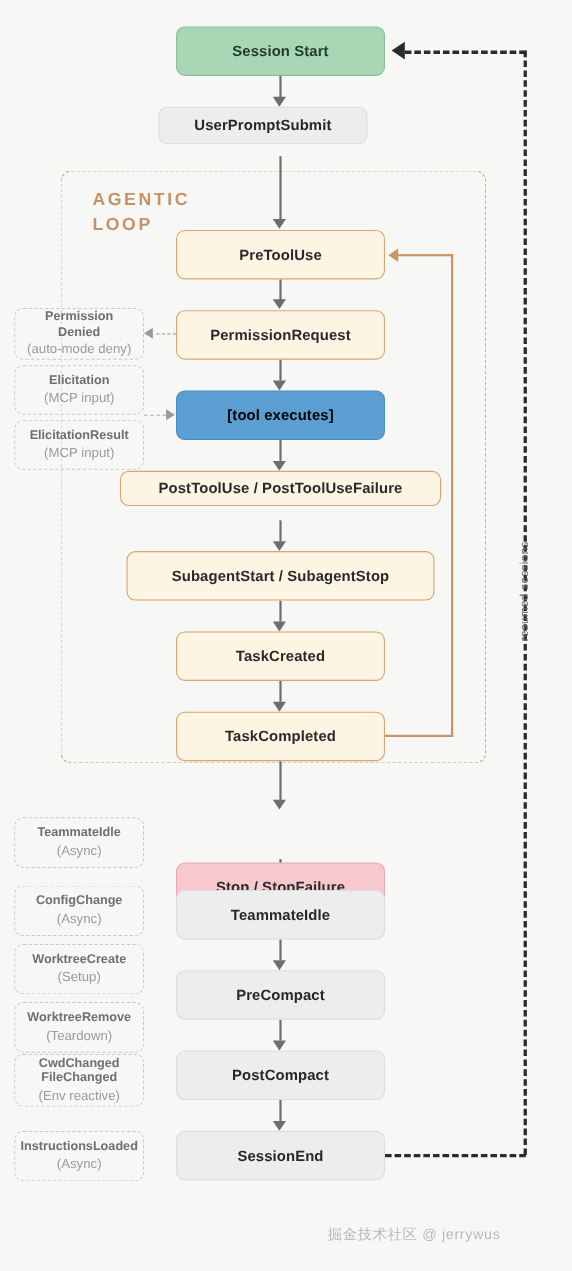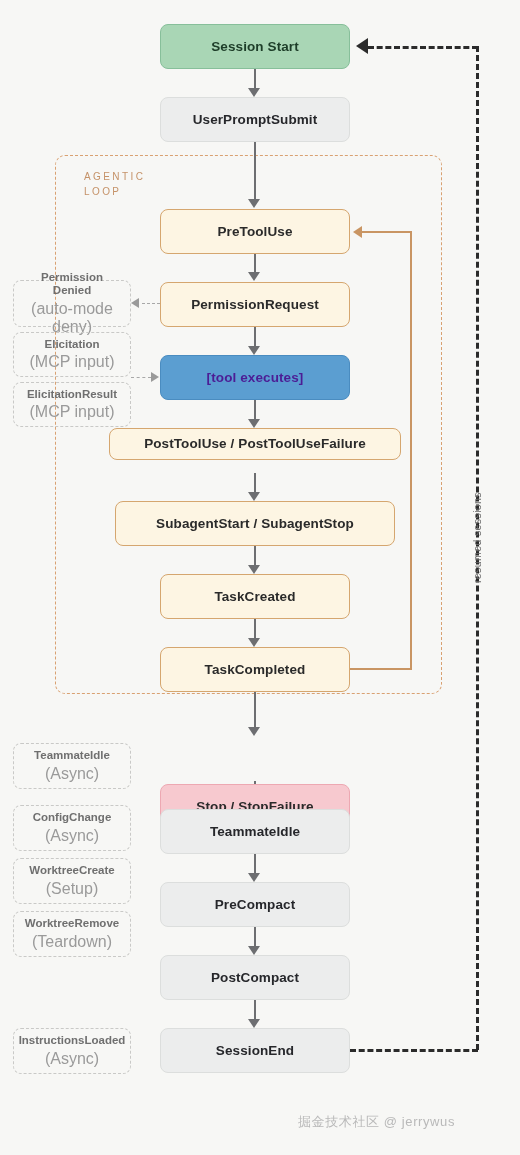--- a/index.html
+++ b/index.html
@@ -43,21 +43,21 @@
     color: #1d3d28;
   }
   .node.cream {
     background: #fdf5e3;
     border: 1.5px solid #d5a66f;
     color: #2a2a2a;
   }
   .node.blue {
     background: #5b9ed1;
     border: 1.5px solid #4a8cc0;
-    color: #4c1d95;
+    color: #000000;
   }
   .node.pink {
     background: #f7c9cf;
     border: 1.5px solid #eda8b2;
     color: #2a2a2a;
   }
 
   
   .note {
     position: absolute;
@@ -72,39 +72,39 @@
     color: #808080;
     text-align: center;
   }
   .note .note-title {
     font-size: 11.5px;
     font-weight: bold;
     color: #6f6f6f;
     line-height: 1.18;
   }
   .note .note-sub {
-    font-size: 16px;
+    font-size: 12px;
     font-weight: normal;
     color: #9a9a9a;
     margin-top: 2px;
     line-height: 1.15;
   }
 
   
   .loop-box {
     position: absolute;
     box-sizing: border-box;
     border: 1.8px dashed #d9a172;
     border-radius: 10px;
     background: transparent;
   }
   .loop-label {
     position: absolute;
-    font-size: 10px;
-    font-weight: normal;
+    font-size: 16px;
+    font-weight: bold;
     letter-spacing: 2.4px;
     color: #c59268;
     line-height: 1.45;
     white-space: pre-line;
   }
 
   
   .vline {
     position: absolute;
     width: 2px;
@@ -255,21 +255,21 @@
   <div class="dash-h-grey" style="left:142px; top:303px; width:18px;"></div>
   <div class="arrow-left-grey" style="left:131px; top:298px;"></div>
 
   <div class="dash-h-grey" style="left:131px; top:377px; width:20px;"></div>
   <div class="arrow-right-grey" style="left:151px; top:372px;"></div>
 
   <div class="node green" style="left:160px; top:24px; width:190px; height:45px;">
     <span>Session Start</span>
   </div>
 
-  <div class="node grey" style="left:160px; top:97px; width:190px; height:45px;">
+  <div class="node grey" style="left:144px; top:97px; width:190px; height:34px;">
     <span>UserPromptSubmit</span>
   </div>
 
   <div class="node cream" style="left:160px; top:209px; width:190px; height:45px;">
     <span>PreToolUse</span>
   </div>
 
   <div class="node cream" style="left:160px; top:282px; width:190px; height:45px;">
     <span>PermissionRequest</span>
   </div>
@@ -343,20 +343,25 @@
   <div class="note" style="left:13px; top:858px; width:118px; height:46px;">
     <div class="note-title" style="white-space:pre-line;">WorktreeCreate</div>
     <div class="note-sub">(Setup)</div>
   </div>
 
   <div class="note" style="left:13px; top:911px; width:118px; height:46px;">
     <div class="note-title" style="white-space:pre-line;">WorktreeRemove</div>
     <div class="note-sub">(Teardown)</div>
   </div>
 
+  <div class="note" style="left:13px; top:958px; width:118px; height:48px;">
+    <div class="note-title" style="white-space:pre-line;">CwdChanged
+FileChanged</div>
+    <div class="note-sub">(Env reactive)</div>
+  </div>
 
   <div class="note" style="left:13px; top:1028px; width:118px; height:46px;">
     <div class="note-title" style="white-space:pre-line;">InstructionsLoaded</div>
     <div class="note-sub">(Async)</div>
   </div>
 
   <div class="watermark" style="left:298px; top:1113px;">掘金技术社区 @ jerrywus</div>
 
 </div>
 

